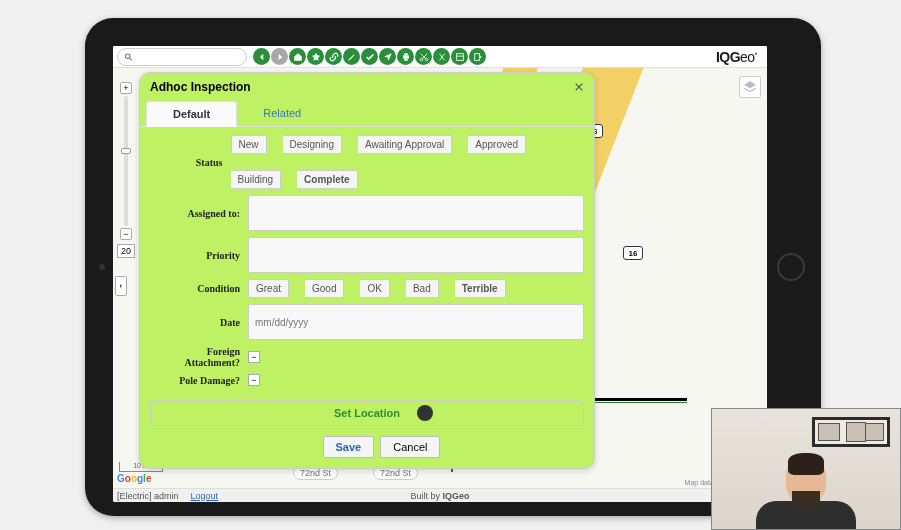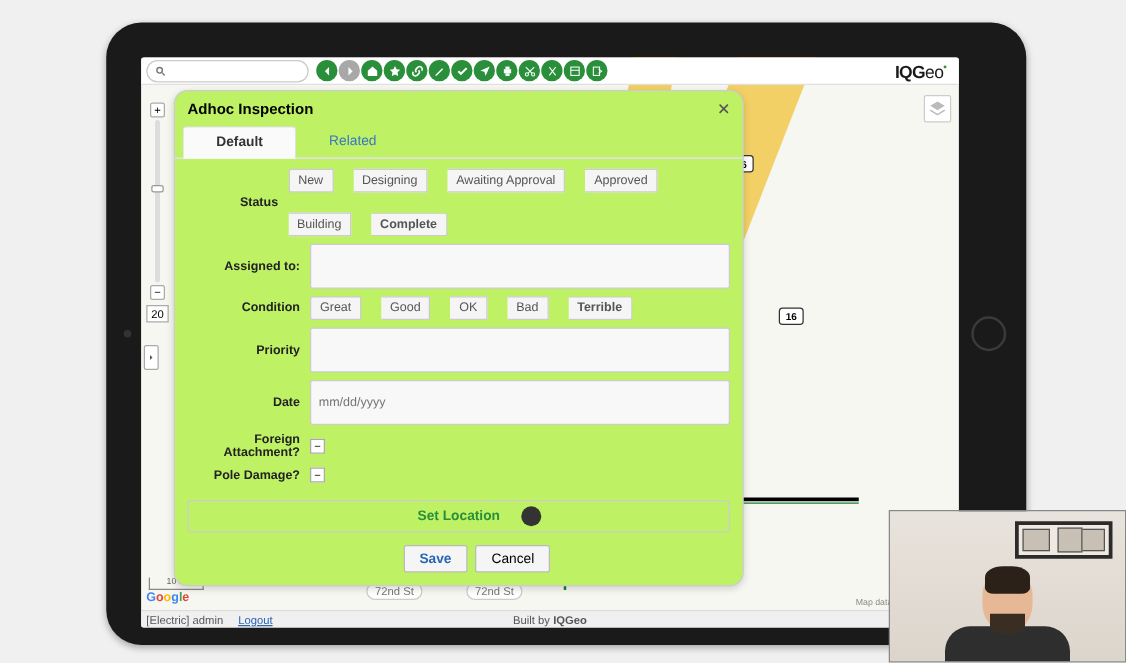--- a/index.html
+++ b/index.html
@@ -42,21 +42,21 @@
   
   .modal { position: absolute; left: 26px; top: 26px; width: 456px; background: #bef264; border: 1px solid #ccc; border-radius: 11px; box-shadow: 0 2px 6px rgba(0,0,0,0.15); }
   .modal-header { display: flex; justify-content: space-between; align-items: center; padding: 6px 10px; font-weight: bold; font-size: 12px; }
   .modal-close { cursor: pointer; font-size: 14px; color: #555; }
   .tab-row { position: relative; display: flex; border-bottom: 1px solid #e0e0e0; padding: 0 6px; }
   .tab-row:before { content:""; position:absolute; left:0; right:0; bottom:-1px; height:1px; background:#e0e0e0; }
   .tab { padding: 6px 26px; font-size: 11px; color: #3a75c4; cursor: pointer; position: relative; }
   .tab.active { color: #333; font-weight: bold; background: #fafafa; border: 1px solid #e0e0e0; border-bottom-color: #fff; border-radius: 3px 3px 0 0; margin-bottom: -1px; }
   .form { padding: 8px 10px; }
   .form-row { display: flex; align-items: center; margin-bottom: 6px; }
-  .form-label { width: 98px; text-align: right; padding-right: 8px; color: #222; font-weight: bold; font-size: 10px; }
+  .form-label { width: 98px; text-align: right; padding-right: 8px; color: #222; font-weight: bold; font-size: 10px; font-family: Liberation Serif, serif; }
   .form-input { flex: 1; border: 1px solid #ccc; background: #f8f8f8; height: 18px; padding: 17px 6px; font-size: 10px; border-radius: 2px; }
   .btn-group { display: flex; flex-wrap: wrap; gap: 16px; }
   .btn-group .opt { border: 1px solid #ccc; background: #f5f5f5; padding: 3px 7px; font-size: 10px; color: #555; cursor: pointer; }
   .btn-group .opt + .opt { border-left: none; }
   .btn-group .opt:first-child { border-radius: 2px 0 0 2px; }
   .btn-group .opt:last-child { border-radius: 0 2px 2px 0; font-weight: bold; }
   .chk { width: 12px; height: 12px; border: 1px solid #aaa; display: inline-flex; align-items: center; justify-content: center; font-size: 9px; background: #fff; }
   .loc-btn { margin: 6px 10px 0; border: 1px solid #ccc; border-radius: 3px; padding: 6px; display: flex; align-items: center; justify-content: center; position: relative; cursor: pointer; }
   .loc-btn span.title { color: #2a8f3a; font-weight: bold; font-size: 11px; }
   .loc-btn .dot { position: absolute; right: 150px; width: 16px; height: 16px; border-radius: 50%; background: #333; }
@@ -247,34 +247,34 @@
             <div class="opt">Approved</div>
             <div class="opt">Building</div>
             <div class="opt">Complete</div>
           </div>
         </div>
         <div class="form-row">
           <div class="form-label">Assigned to:</div>
           <input class="form-input" value="" style="">
         </div>
         <div class="form-row">
+          <div class="form-label">Priority</div>
+          <input class="form-input" value="" style="">
+        </div>
+        <div class="form-row">
           <div class="form-label">Condition</div>
           <div class="btn-group">
             <div class="opt">Great</div>
             <div class="opt">Good</div>
             <div class="opt">OK</div>
             <div class="opt">Bad</div>
             <div class="opt">Terrible</div>
           </div>
         </div>
         <div class="form-row">
-          <div class="form-label">Priority</div>
-          <input class="form-input" value="" style="">
-        </div>
-        <div class="form-row">
           <div class="form-label">Date</div>
           <input class="form-input" style="position: relative;" placeholder="mm/dd/yyyy">
         </div>
         <div class="form-row">
           <div class="form-label">Foreign Attachment?</div>
           <span class="chk">−</span>
         </div>
         <div class="form-row" style="margin-bottom:0;">
           <div class="form-label">Pole Damage?</div>
           <span class="chk">−</span>

